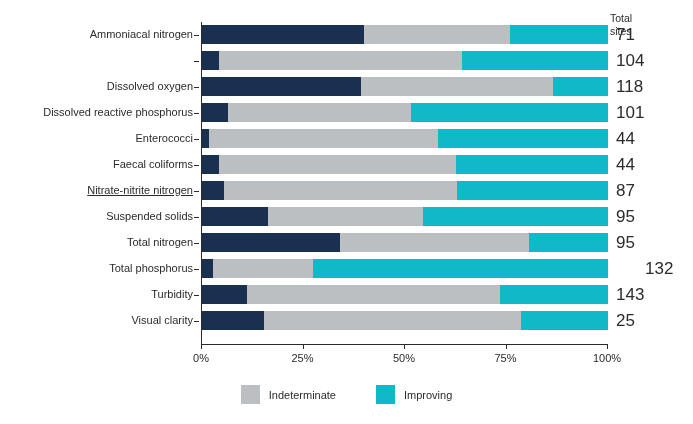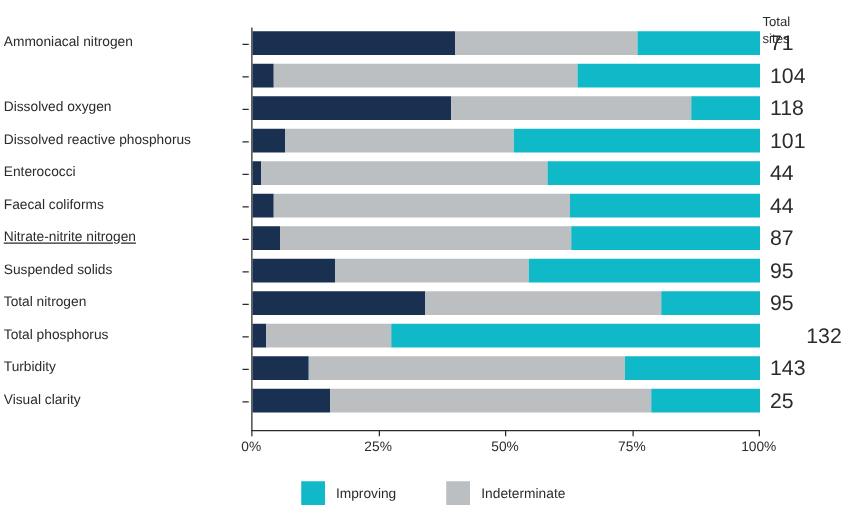--- a/index.html
+++ b/index.html
@@ -60,20 +60,21 @@
     position: absolute;
     top: 0;
     height: 19px;
   }
 
   
   .cat-label {
     position: absolute;
     right: 0;
     width: 190px;
+    text-align: right;
     font-size: 11px;
     line-height: 19px;
     color: #2b2b2b;
     white-space: nowrap;
   }
   .cat-labels-wrap {
     position: absolute;
     left: 0px;
     top: 22px;
     width: 193px;
@@ -276,22 +277,22 @@
       <div class="total-val" style="top: 159px;">87</div>
       <div class="total-val" style="top: 185px;">95</div>
       <div class="total-val" style="top: 211px;">95</div>
       <div class="total-val" style="top: 237px; margin-left: 29px;">132</div>
       <div class="total-val" style="top: 263px;">143</div>
       <div class="total-val" style="top: 289px;">25</div>
     </div>
 
   <div class="legend" id="legend">
       <div class="legend-item">
+        <span class="legend-swatch" style="background: rgb(188, 191, 194);"></span>
+        <span class="legend-text">Indeterminate</span>
+      </div>
+      <div class="legend-item">
         <span class="legend-swatch" style="background: rgb(16, 185, 200);"></span>
         <span class="legend-text">Improving</span>
       </div>
-      <div class="legend-item">
-        <span class="legend-swatch" style="background: rgb(188, 191, 194);"></span>
-        <span class="legend-text">Indeterminate</span>
-      </div>
     </div>
 
 </div>
 
 </body></html>

